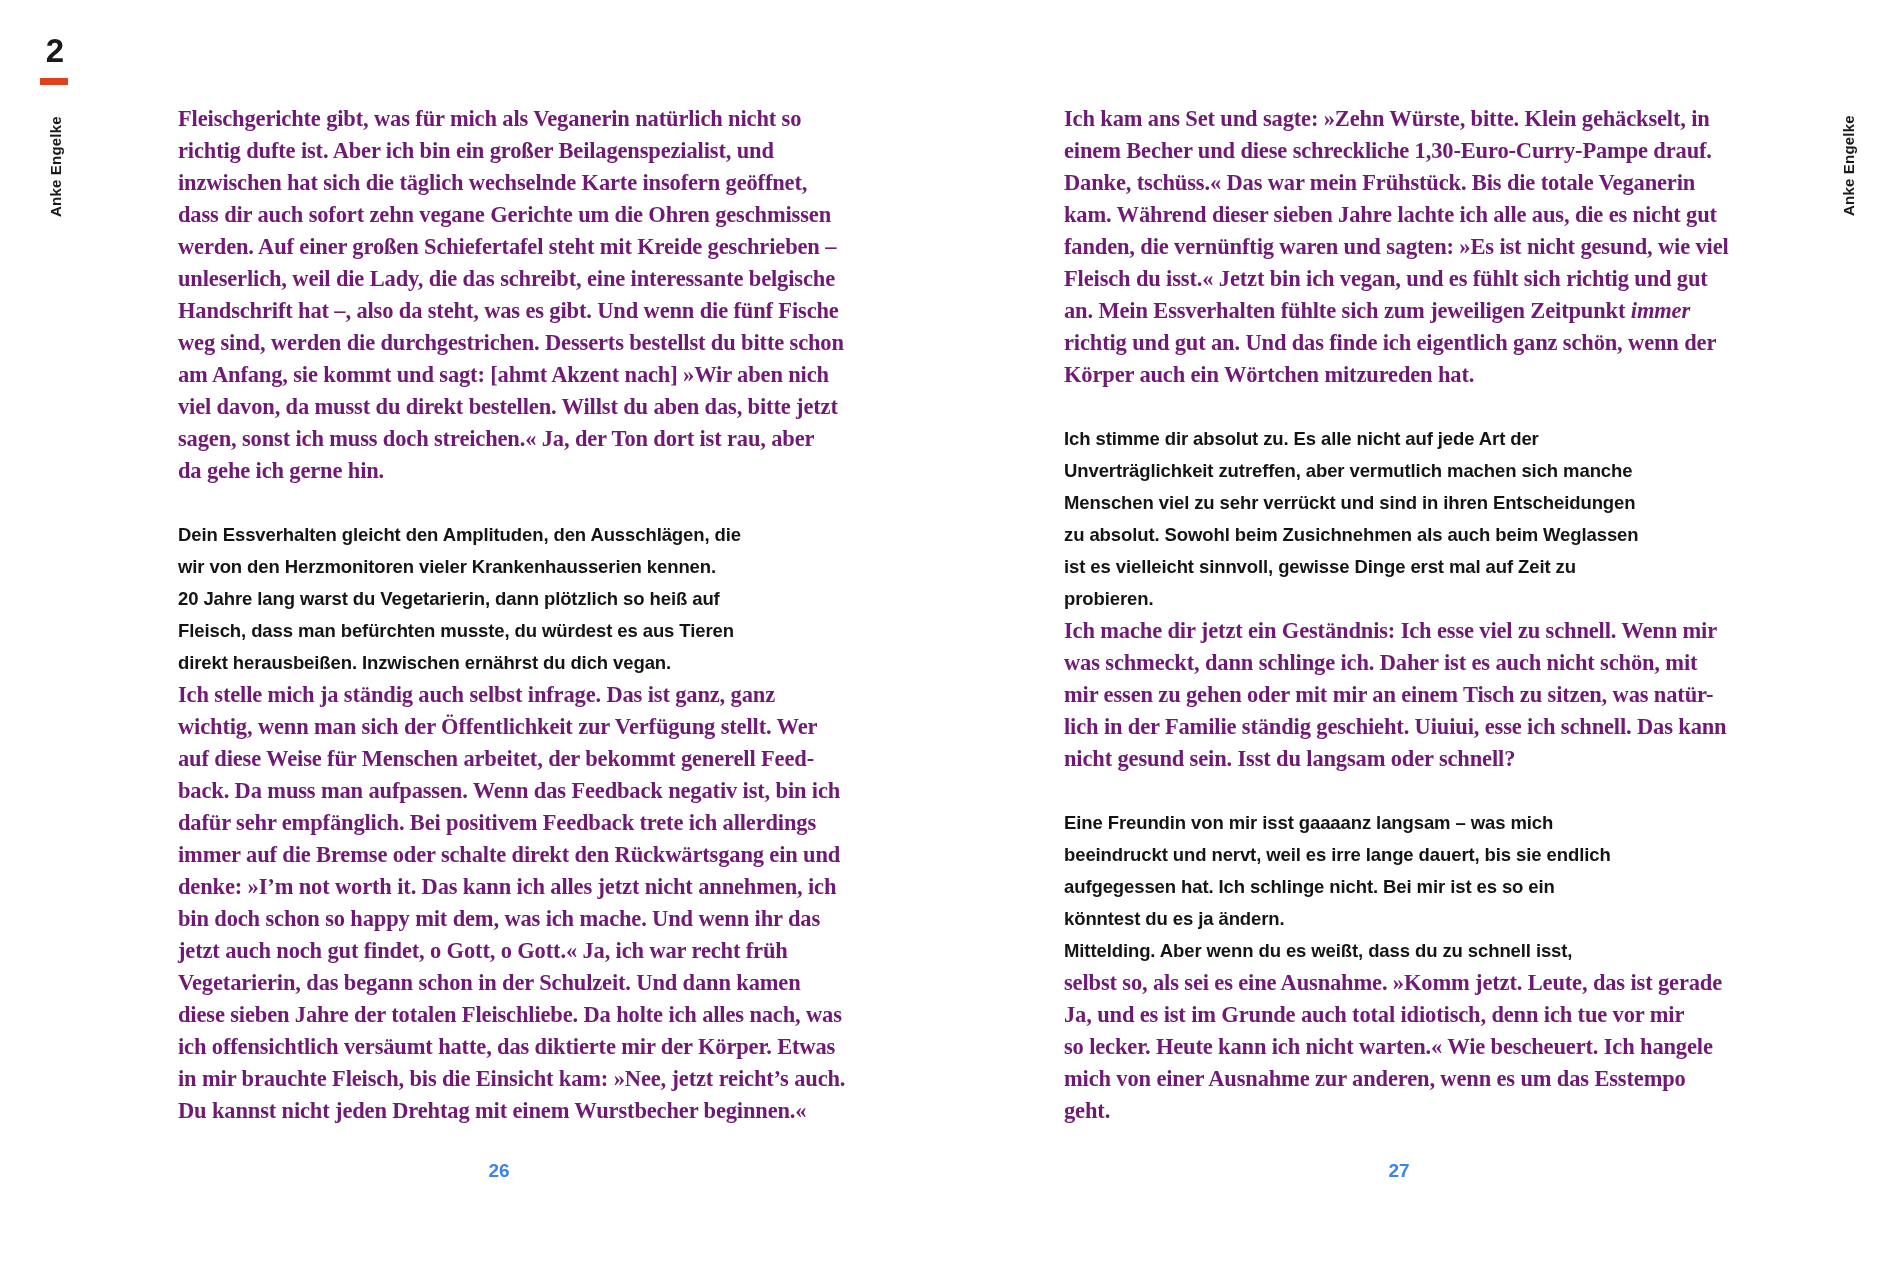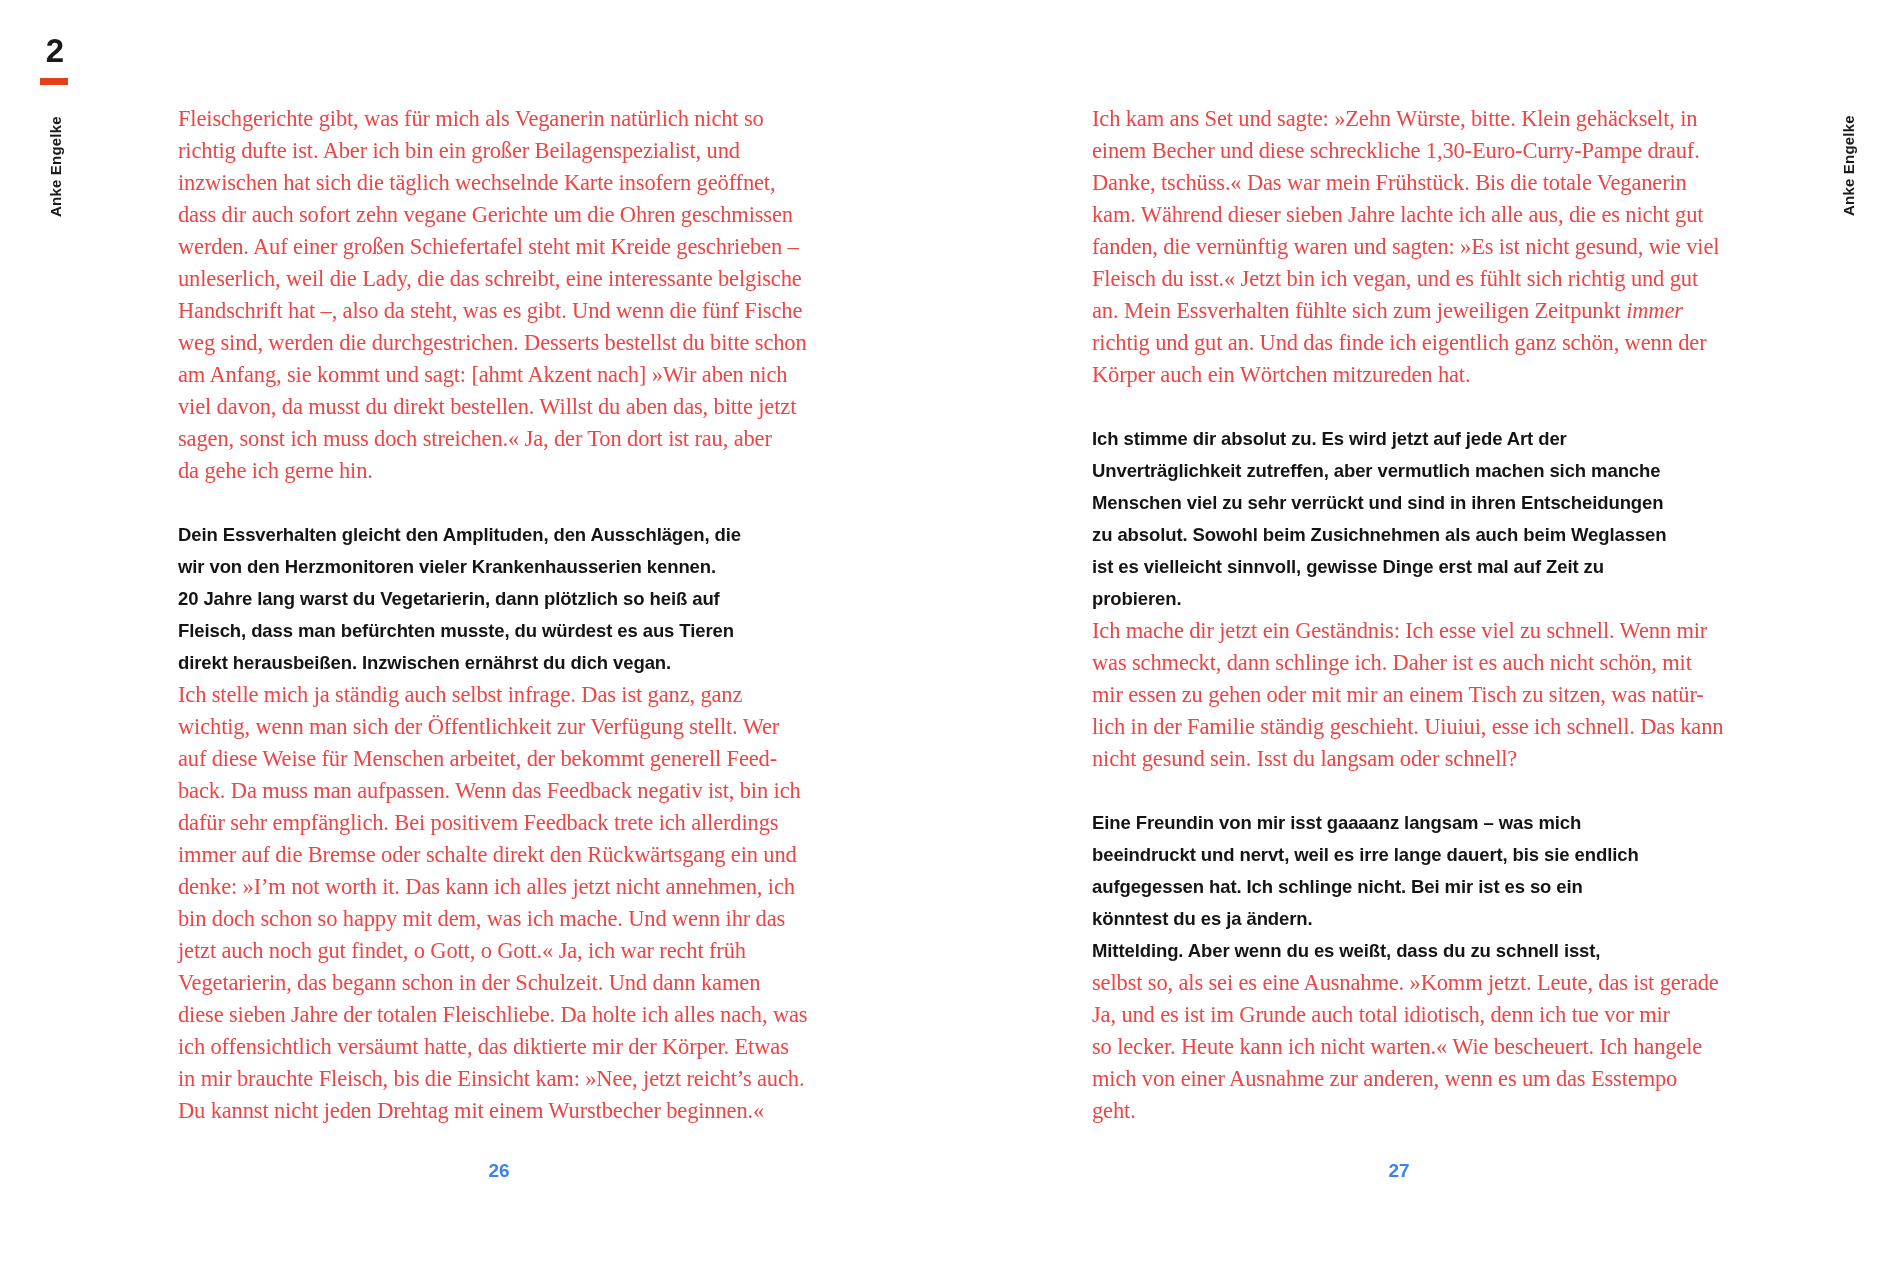--- a/index.html
+++ b/index.html
@@ -18,25 +18,25 @@
   .running-head {
     position: absolute; font-family: "Liberation Sans", sans-serif; font-weight: bold; font-size: 15px;
     color: #1a1a1a; white-space: nowrap; transform-origin: left top; transform: rotate(-90deg);
     letter-spacing: 0.2px;
   }
   .running-head.left { left: 47px; top: 217px; }
   .running-head.right { left: 896px; top: 216px; }
 
   .column { position: absolute; top: 103px; width: 650px; }
   .page-left .column { left: 178px; }
-  .page-right .column { left: 148px; }
+  .page-right .column { left: 120px; }
 
   .body-line {
     font-family: "Liberation Serif", serif; font-size: 22.5px; line-height: 32px; height: 32px;
-    white-space: nowrap; color: #ef4444; letter-spacing: -0.15px;
+    white-space: nowrap; color: #701a75; letter-spacing: -0.15px; font-weight: bold;
   }
   .q-line {
     font-family: "Liberation Sans", sans-serif; font-weight: bold; font-size: 18.5px; line-height: 32px; height: 32px;
     white-space: nowrap; color: #141414; letter-spacing: -0.1px;
   }
   .gap { height: 32px; }
   .it { font-style: italic; margin-top: 8px; }
 
   .page-number {
     position: absolute; top: 1158px; width: 80px; text-align: center;
@@ -114,21 +114,21 @@
         <div class="body-line">kam. Während dieser sieben Jahre lachte ich alle aus, die es nicht gut</div>
         <div class="body-line">fanden, die vernünftig waren und sagten: »Es ist nicht gesund, wie viel</div>
         <div class="body-line">Fleisch du isst.« Jetzt bin ich vegan, und es fühlt sich richtig und gut</div>
         <div class="body-line"><span>an. Mein Essverhalten fühlte sich zum jeweiligen Zeitpunkt </span><span class="it">immer</span></div>
         <div class="body-line">richtig und gut an. Und das finde ich eigentlich ganz schön, wenn der</div>
         <div class="body-line">Körper auch ein Wörtchen mitzureden hat.</div>
       </div>
       <div class="gap"></div>
 
       <div>
-        <div class="q-line">Ich stimme dir absolut zu. Es wird jetzt auf jede Art der</div>
+        <div class="q-line">Ich stimme dir absolut zu. Es alle nicht auf jede Art der</div>
         <div class="q-line">Unverträglichkeit zutreffen, aber vermutlich machen sich manche</div>
         <div class="q-line">Menschen viel zu sehr verrückt und sind in ihren Entscheidungen</div>
         <div class="q-line">zu absolut. Sowohl beim Zusichnehmen als auch beim Weglassen</div>
         <div class="q-line">ist es vielleicht sinnvoll, gewisse Dinge erst mal auf Zeit zu</div>
         <div class="q-line">probieren.</div>
       </div>
 
       <div>
         <div class="body-line">Ich mache dir jetzt ein Geständnis: Ich esse viel zu schnell. Wenn mir</div>
         <div class="body-line">was schmeckt, dann schlinge ich. Daher ist es auch nicht schön, mit</div>

